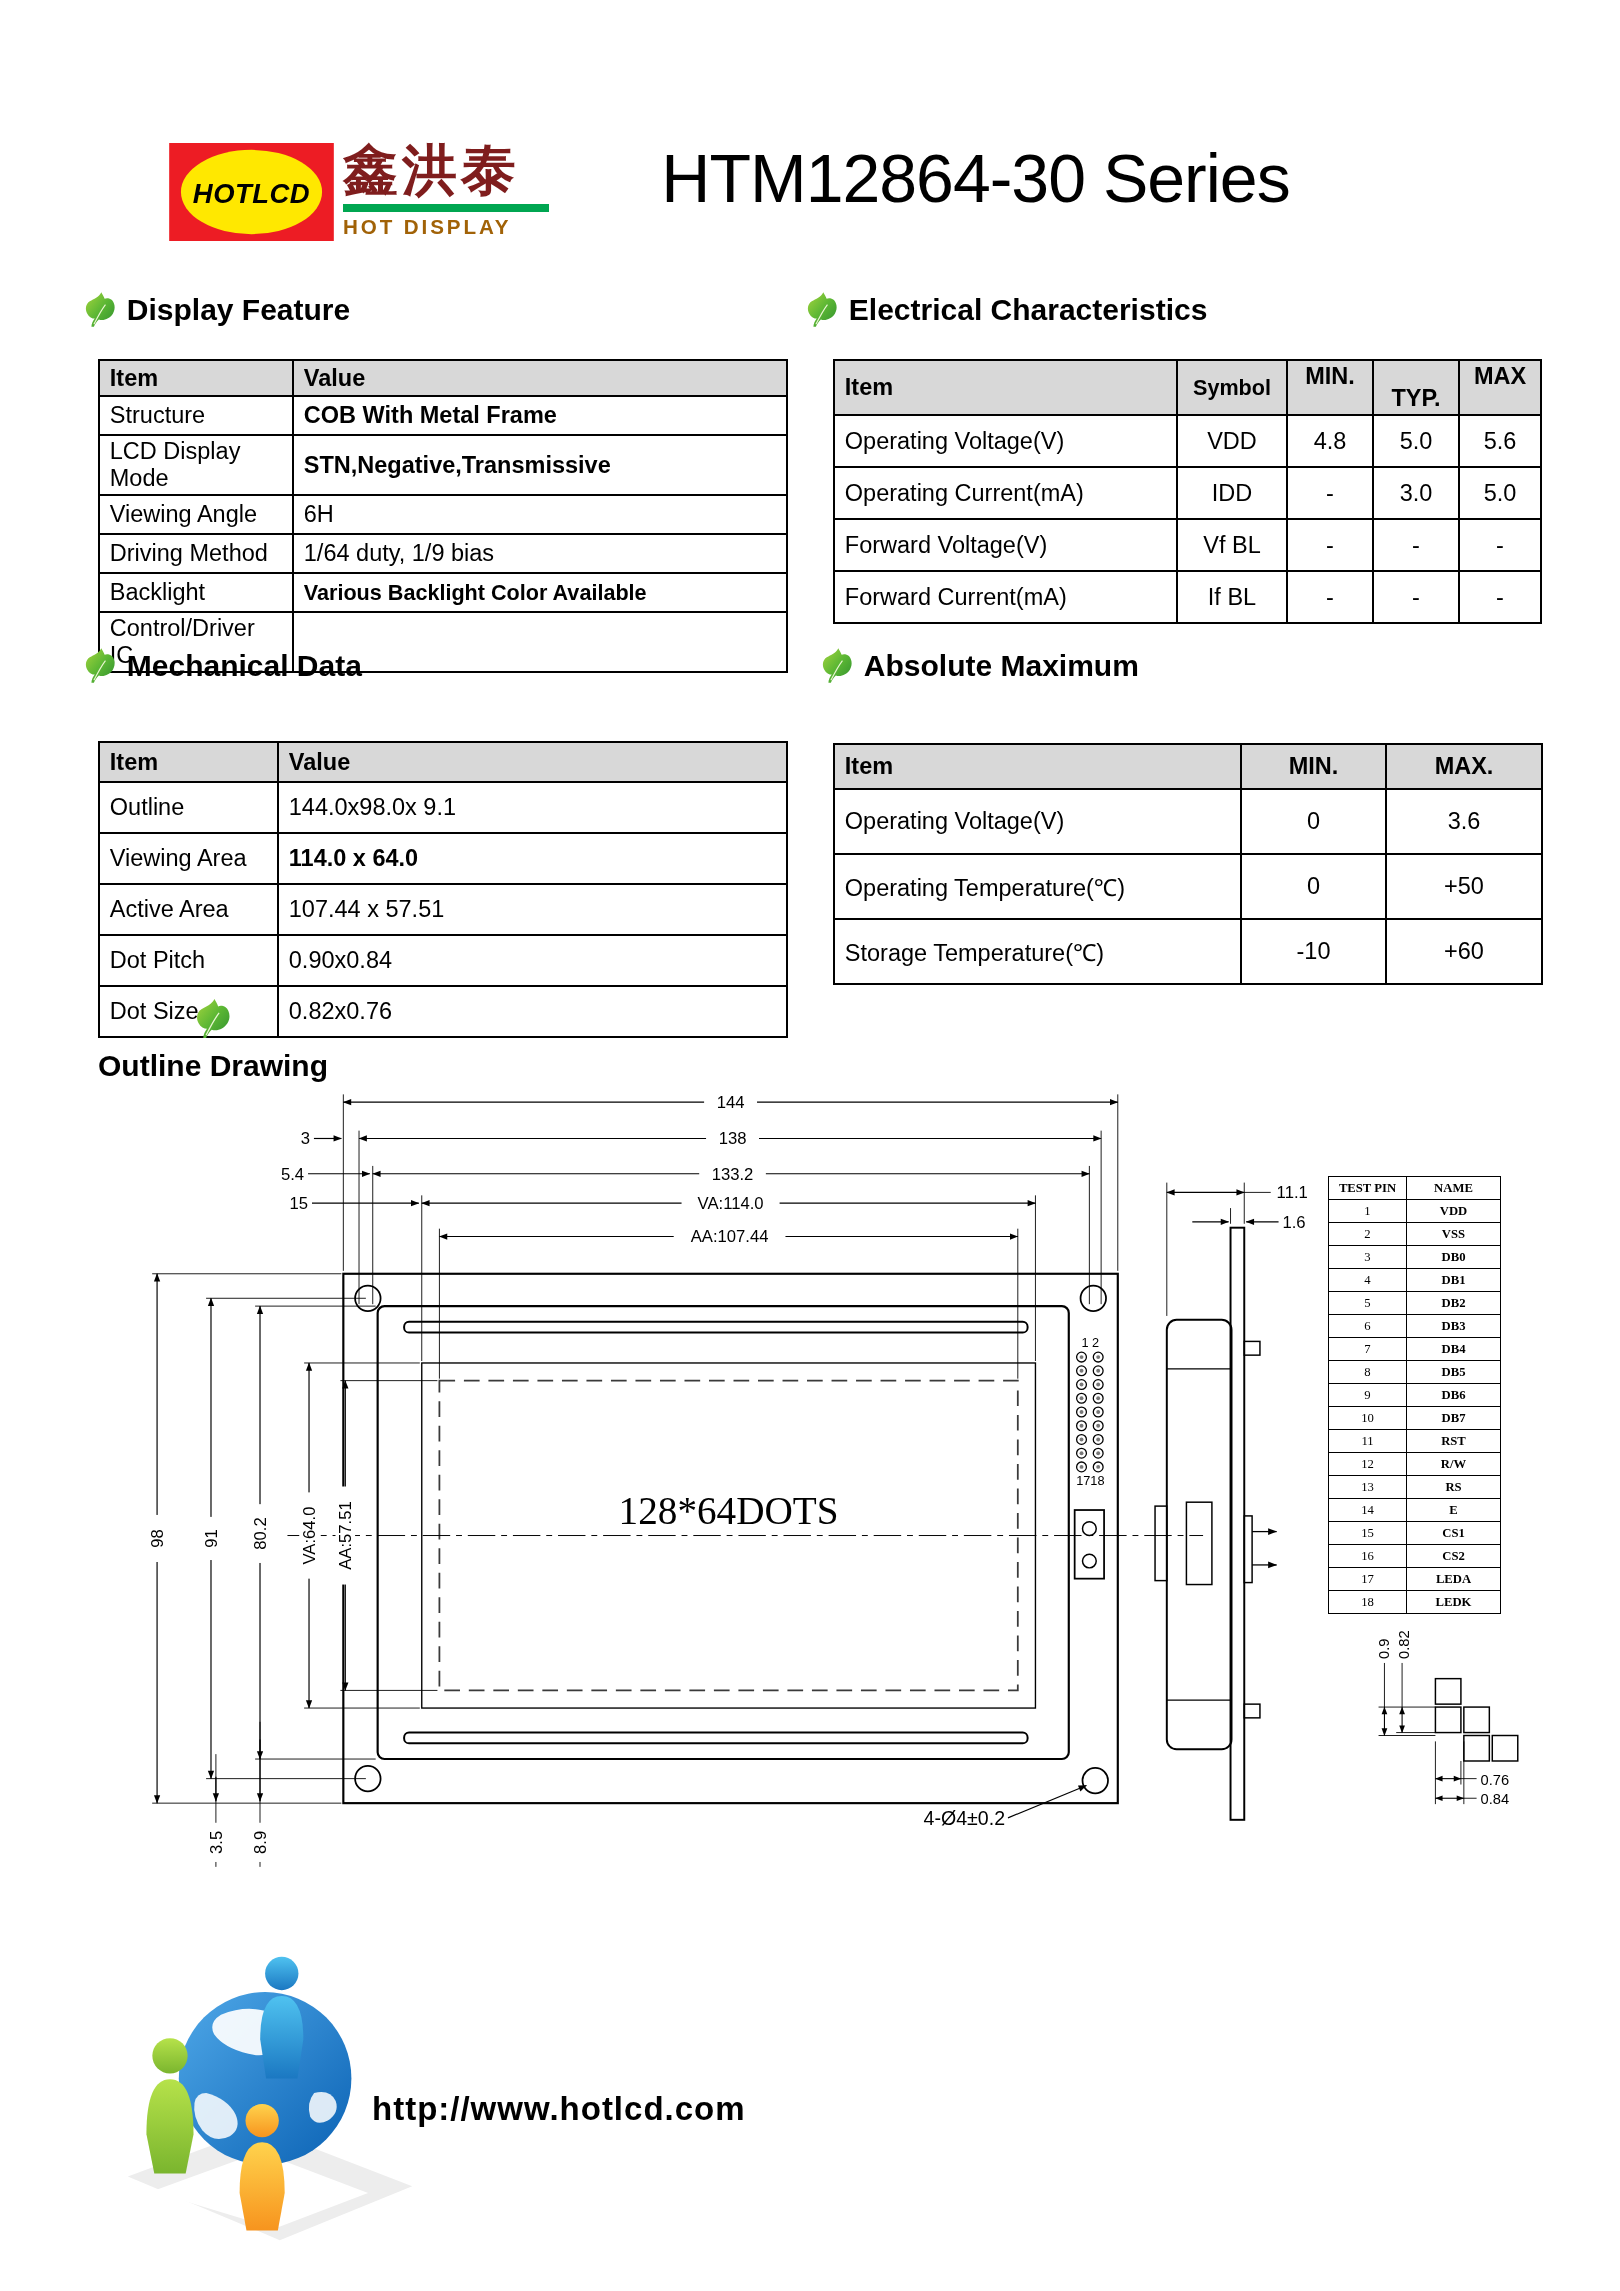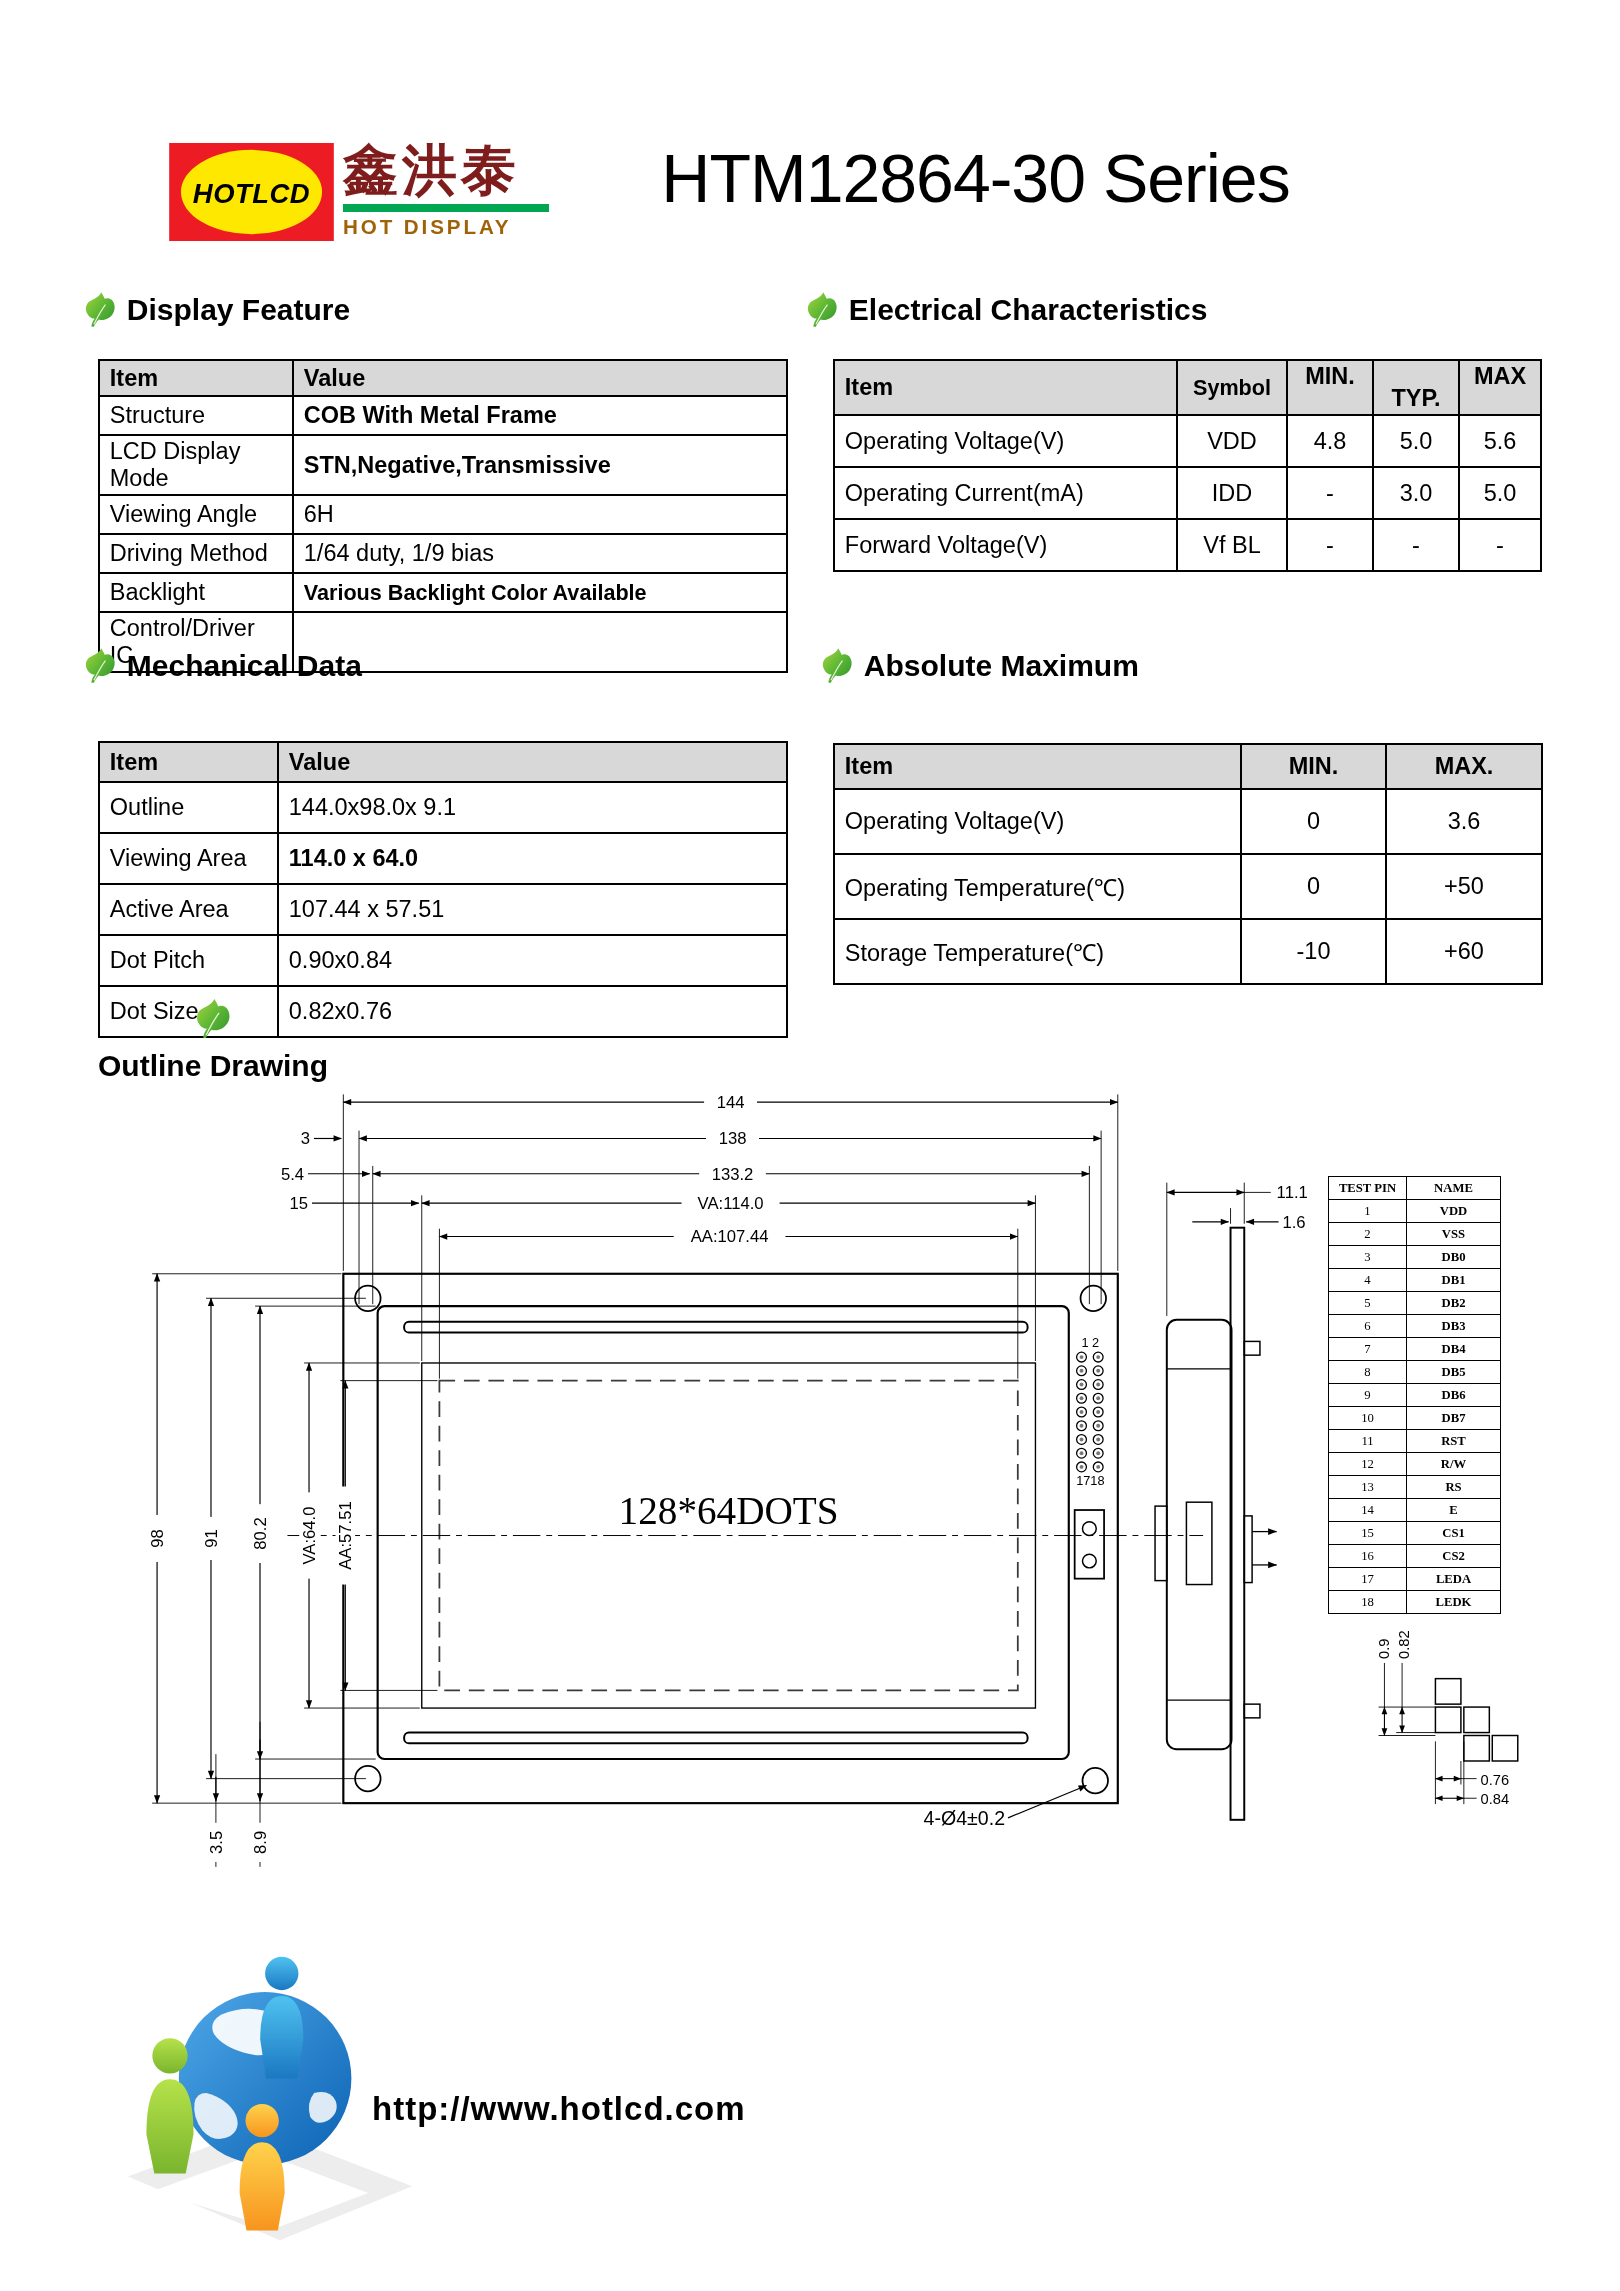--- a/index.html
+++ b/index.html
@@ -161,20 +161,27 @@
     <tr>
       <td>Operating Current(mA)</td>
       <td class="c">IDD</td>
       <td class="c">-</td>
       <td class="c">3.0</td>
       <td class="c">5.0</td>
     </tr>
     <tr>
       <td>Forward Voltage(V)</td>
       <td class="c">Vf BL</td>
+      <td class="c">-</td>
+      <td class="c">-</td>
+      <td class="c">-</td>
+    </tr>
+    <tr>
+      <td>Forward Current(mA)</td>
+      <td class="c">If BL</td>
       <td class="c">-</td>
       <td class="c">-</td>
       <td class="c">-</td>
     </tr>
   </tbody>
 </table>
 
 <div class="abs sec-head" style="left:84px;top:647px;">
   <svg width="33" height="37" viewBox="0 0 34 38">
       <use href="#leaf"></use>

